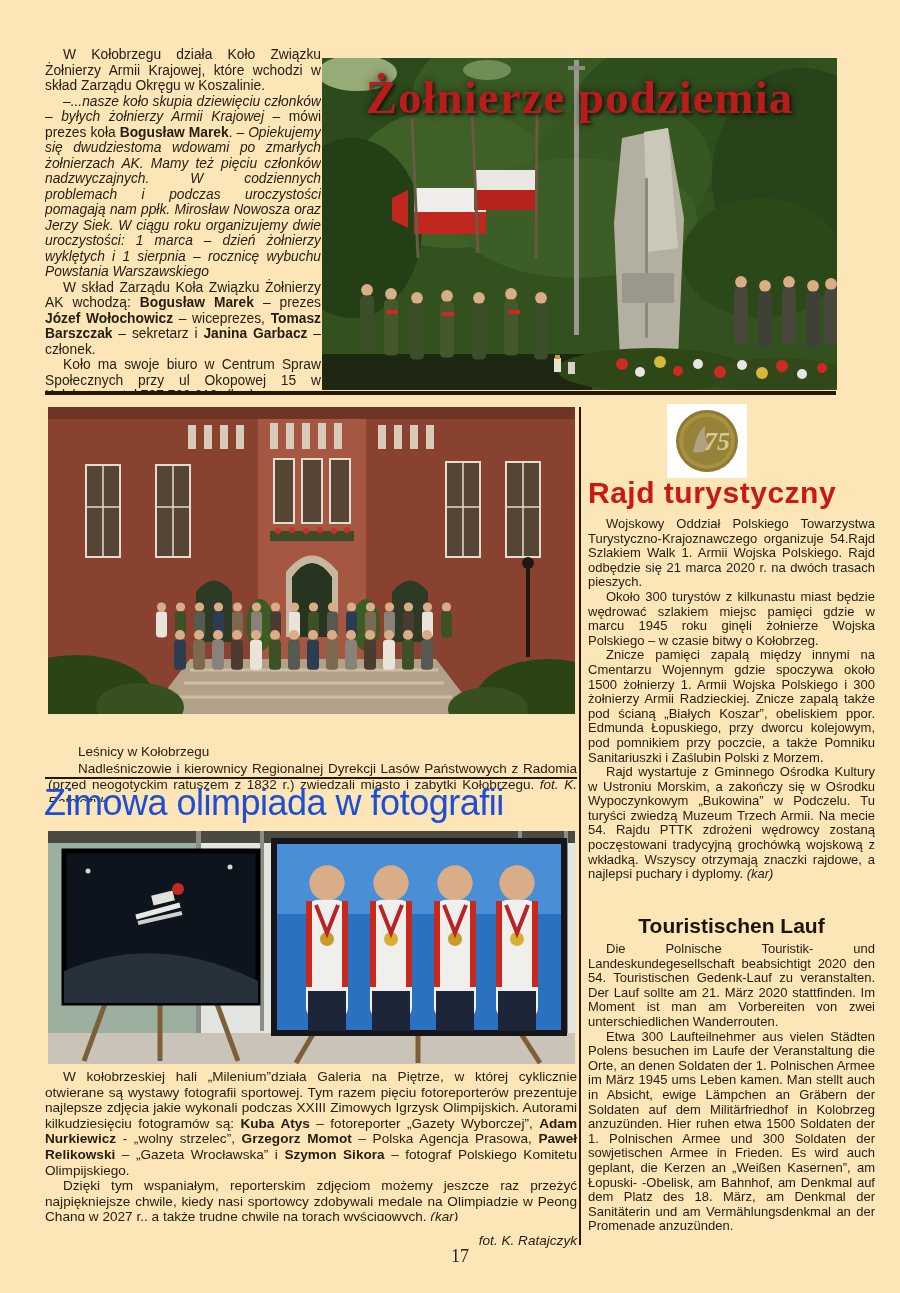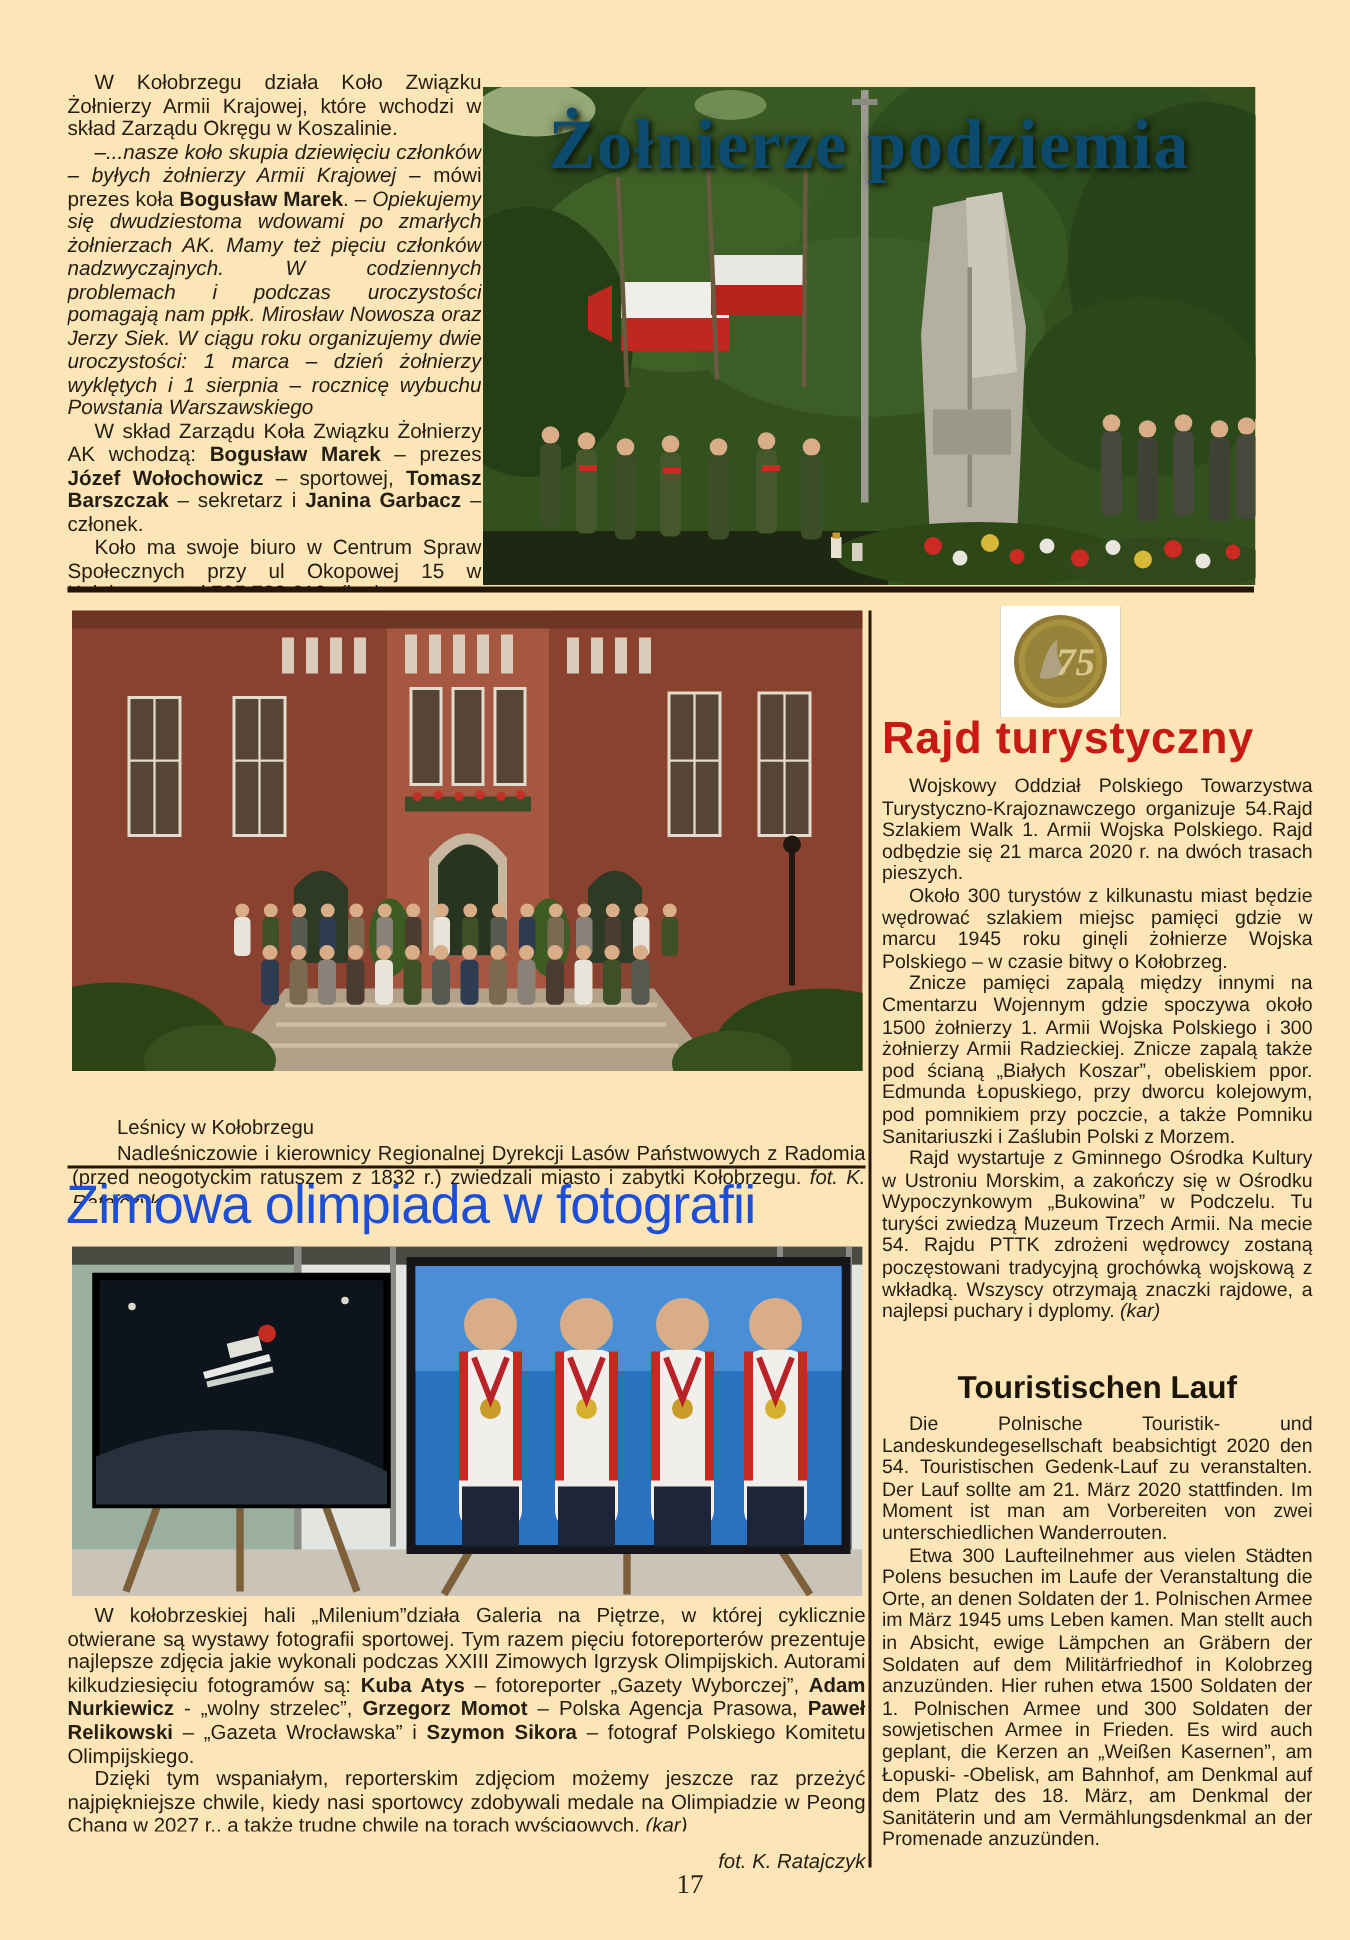--- a/index.html
+++ b/index.html
@@ -20,21 +20,21 @@
   .b{font-weight:bold;}
   .i{font-style:italic;}
   
   .thick-rule{background:#241608;height:4px;}
   .thin-rule{background:#241608;height:2px;}
   .v-divider{background:#241608;width:2px;}
   
   .photo-headline{
     position:absolute;top:12px;left:0;width:100%;text-align:center;
     font-family:"Liberation Serif",serif;font-weight:bold;
-    font-size:47px;color:#0c4a6e;letter-spacing:1px;
+    font-size:47px;color:#b91c1c;letter-spacing:1px;
     text-shadow:0 0 8px rgba(0,0,0,.55),2px 2px 3px rgba(20,30,10,.8);
   }
   .zimowa-headline{
     font-size:36px;letter-spacing:-.5px;color:#1d4ed8;white-space:nowrap;
   }
   .rajd-heading{
     font-size:30px;font-weight:bold;letter-spacing:.5px;
   }
   .lauf-heading{
     font-size:21px;font-weight:bold;text-align:center;color:#1c150b;
@@ -45,21 +45,21 @@
   }
   .photo{display:block;}
   .coin-box{background:#a3a3a3;}
 </style>
 </head>
 <body>
 
 <div class="abs col-text top-article" style="left:45px;top:47px;width:276px;height:346px;overflow:hidden;">
   <p><span>W Kołobrzegu działa Koło Związku Żołnierzy Armii Krajowej, które wchodzi w skład Zarządu Okręgu w Koszalinie.</span></p>
   <p><span class="i">–...nasze koło skupia dziewięciu członków – byłych żołnierzy Armii Krajowej – </span><span>mówi prezes koła </span><span class="b">Bogusław Marek</span><span>. – </span><span class="i">Opiekujemy się dwudziestoma wdowami po zmarłych żołnierzach AK. Mamy też pięciu członków nadzwyczajnych. W codziennych problemach i podczas uroczystości pomagają nam ppłk. Mirosław Nowosza oraz Jerzy Siek. W ciągu roku organizujemy dwie uroczystości: 1 marca – dzień żołnierzy wyklętych i 1 sierpnia – rocznicę wybuchu Powstania Warszawskiego</span></p>
-  <p><span>W skład Zarządu Koła Związku Żołnierzy AK wchodzą: </span><span class="b">Bogusław Marek</span><span> – prezes </span><span class="b">Józef Wołochowicz</span><span> – sportowej, </span><span class="b">Tomasz Barszczak</span><span> – sekretarz i </span><span class="b">Janina Garbacz</span><span> – członek.</span></p>
+  <p><span>W skład Zarządu Koła Związku Żołnierzy AK wchodzą: </span><span class="b">Bogusław Marek</span><span> – prezes </span><span class="b">Józef Wołochowicz</span><span> – wiceprezes, </span><span class="b">Tomasz Barszczak</span><span> – sekretarz i </span><span class="b">Janina Garbacz</span><span> – członek.</span></p>
   <p><span>Koło ma swoje biuro w Centrum Spraw Społecznych przy ul Okopowej 15 w Kołobrzegu, tel 797 723 619. </span><span class="i">(kar)</span></p>
 </div>
 
 <div class="abs" style="left:322px;top:58px;width:515px;height:332px;">
   <svg class="photo" width="515" height="332" viewBox="0 0 515 332">
     <rect width="515" height="332" fill="#33511f"></rect>
 
     <g>
       <ellipse cx="60" cy="50" rx="90" ry="60" fill="#2c4a1c"></ellipse>
       <ellipse cx="200" cy="40" rx="110" ry="70" fill="#3a5a24"></ellipse>

